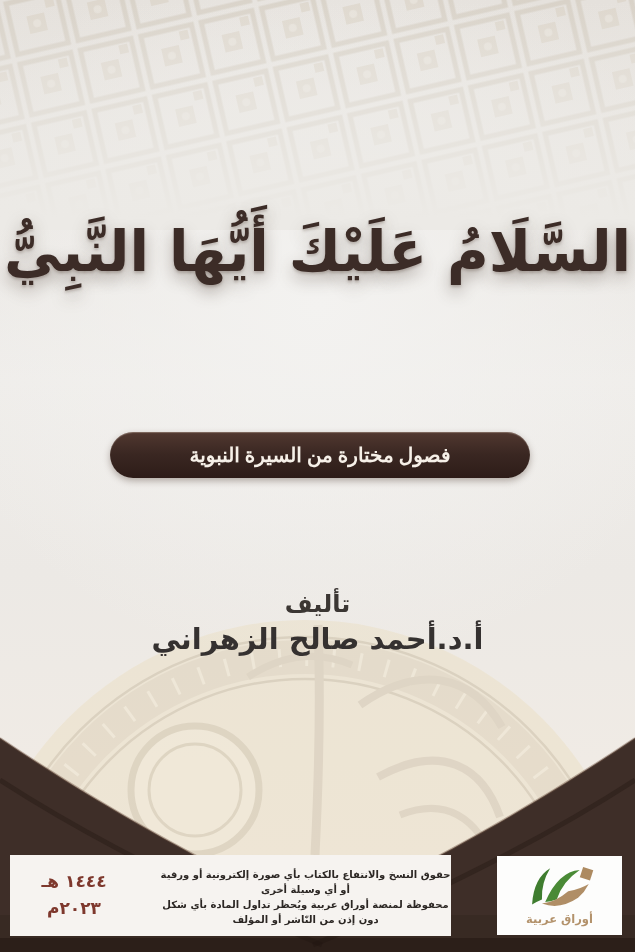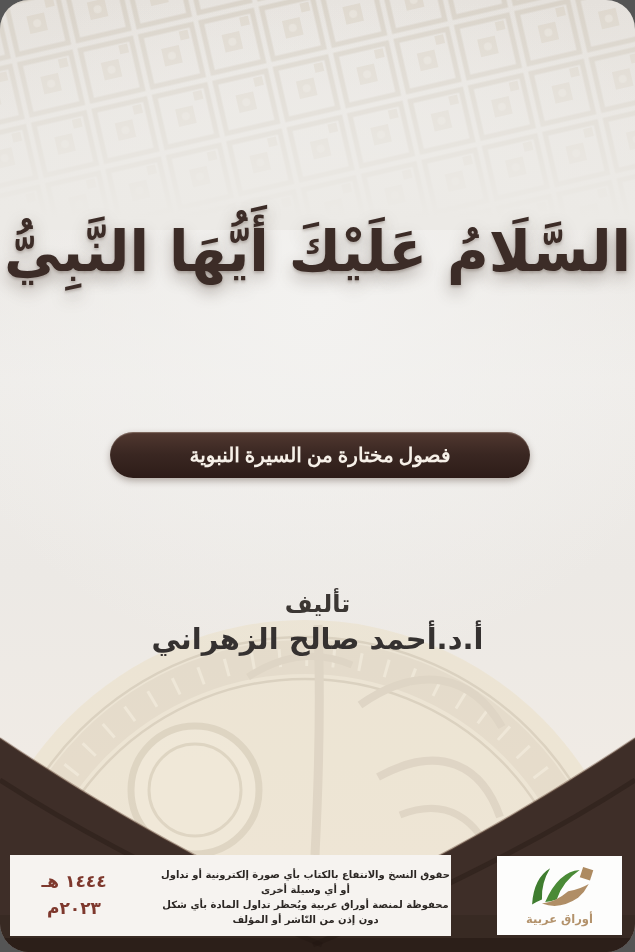--- a/index.html
+++ b/index.html
@@ -3,21 +3,20 @@
 <meta charset="utf-8">
 <style>
   html,body{margin:0;padding:0;background:#555;}
   *{box-sizing:border-box;}
   body{font-family:"DejaVu Sans",sans-serif;}
   .cover{
     position:relative;width:635px;height:952px;margin:0 auto;overflow:hidden;
     background:
       radial-gradient(ellipse 90% 55% at 50% 32%, #f3f2f0 0%, rgba(243,242,240,0) 70%),
       linear-gradient(180deg,#e5e1dc 0%,#eae7e3 20%,#efedea 40%,#ece9e5 60%,#f0ebe5 80%,#f2ede7 100%);
-    border-radius: 29px;
   }
   .abs{position:absolute;}
   
   .main-title{
     left:0;right:0;top:218px;text-align:center;direction:rtl;white-space:nowrap;
     font-size:57px;font-weight:bold;color:#3c2c27;letter-spacing:-1px;
     text-shadow:0 7px 16px rgba(74,58,48,.38),0 2px 3px rgba(74,58,48,.28);
   }
   
   .badge{
@@ -114,21 +113,21 @@
     <rect x="0" y="238" width="635" height="14" fill="#1f1410" opacity="0.5"></rect>
   </svg>
 
   <div class="abs band">
     <div class="dates">
       <div>١٤٤٤ هـ</div>
       <div>٢٠٢٣م</div>
     </div>
     <div class="pub">
       <div class="pub-copy">
-        <div>حقوق النسخ والانتفاع بالكتاب بأي صورة إلكترونية أو تداول أو أي وسيلة أخرى</div>
+        <div>حقوق النسخ والانتفاع بالكتاب بأي صورة إلكترونية أو ورقية أو أي وسيلة أخرى</div>
         <div>محفوظة لمنصة أوراق عربية ويُحظر تداول المادة بأي شكل دون إذن من النّاشر أو المؤلف</div>
       </div>
     </div>
   </div>
 
   <div class="abs logo-box">
     <svg width="84" height="46" viewBox="0 0 100 56">
       <path d="M16,48 Q18,16 38,4 Q27,22 28,42 Q21,45 16,48 Z" fill="#3f7d2f"></path>
       <path d="M32,45 Q48,8 74,6 Q53,20 46,42 Q38,45 32,45 Z" fill="#4a8a36"></path>
       <path d="M28,47 Q50,55 72,40 Q80,33 85,23 Q75,29 60,32 Q45,45 28,47 Z" fill="#b08e66"></path>

